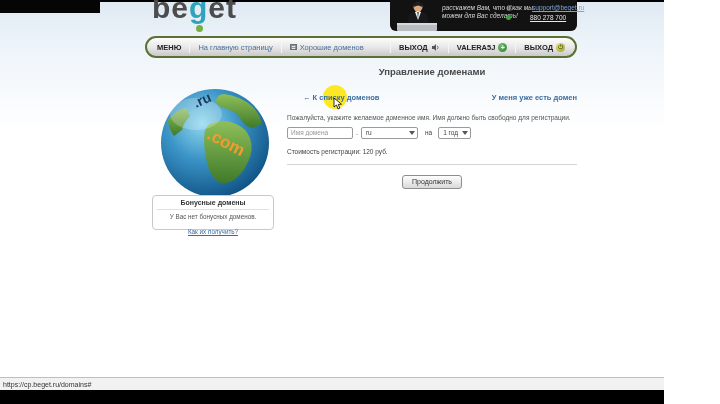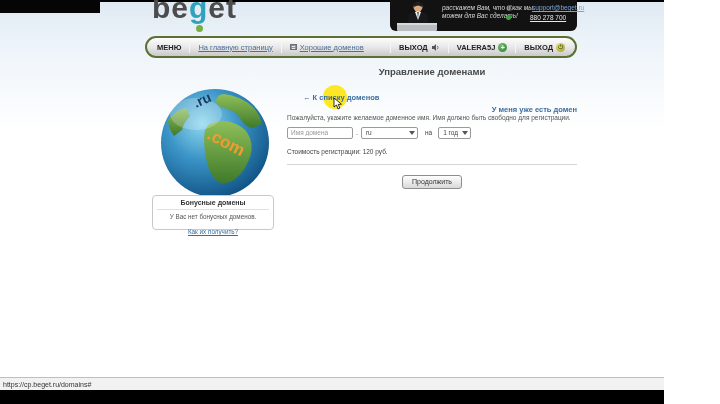--- a/index.html
+++ b/index.html
@@ -33,41 +33,41 @@
   .phone-link { color:#e8e8e8; text-decoration:underline; }
 
   
   .nav { position:absolute; left:145px; top:36px; width:432px; height:22px;
          border:2px solid #5c7033; border-radius:11px;
          background:linear-gradient(180deg,#fdfdfd 0%, #e6e6e6 55%, #c9c9c9 100%);
          display:flex; align-items:center; font-size:7.5px; color:#333;
          padding:3px 10px; }
   .nav-item { display:flex; align-items:center; gap:3px; white-space:nowrap; cursor:pointer; }
   .nav-strong { font-weight:bold; color:#222; }
-  .nav-link { color:#4a6e9e; text-decoration:underline; }
+  .nav-link { color:#4a6e9e; }
   .nav-sep { width:1px; height:12px; background:#adadad; border-right:1px solid #f5f5f5;
              margin:0 8px; }
   .spacer { flex:1; }
   .news-icon { width:7px; height:6px; background:#8f949a; border:1px solid #6a6f75;
                position:relative; }
   .news-icon::after { content:""; position:absolute; left:1px; top:1px; width:3px; height:1px;
                background:#e8e8e8; box-shadow:0 2px 0 #e8e8e8; }
   .round-ico { width:9px; height:9px; border-radius:50%; color:#fff; font-size:7px;
                line-height:9px; text-align:center; font-weight:bold; }
   .plus-ico { background:radial-gradient(circle at 35% 30%, #6cc16c, #2e7d32); }
   .power-ico { background:radial-gradient(circle at 35% 30%, #e6e67a, #9a9a28);
                color:#55551a; font-size:6px; }
 
   
   .main { position:absolute; left:287px; top:66px; width:290px; }
   .page-title { text-align:center; font-size:9.5px; font-weight:bold; color:#4a4a4a; }
   .links-row { position:relative; margin-top:16px; height:10px; }
   .back-link { position:absolute; left:0; top:0; font-size:7.5px; font-weight:bold;
                color:#3b6c9e; z-index:2; }
-  .have-link { position:absolute; right:0; top:12px; font-size:7.5px; font-weight:bold;
+  .have-link { position:absolute; right:0; top:0; font-size:7.5px; font-weight:bold;
                color:#3b6c9e; }
   .instruction { margin-top:11px; font-size:6.5px; color:#555; }
   .form-row { margin-top:5px; display:flex; align-items:center; height:13px; }
   .domain-input { width:66px; height:12px; border:1px solid #9a9a9a; border-radius:2px;
                   font-size:6.5px; color:#444; padding:0 3px; background:#fff;
                   font-family:"Liberation Sans", sans-serif; }
   .domain-input::placeholder { color:#999; }
   .dot-sep { font-size:7px; color:#444; margin:0 3px 0 3px; }
   .fake-select { height:12px; background:#fff; border:1px solid #9a9a9a; border-radius:2px;
                  display:flex; align-items:center; justify-content:space-between;

